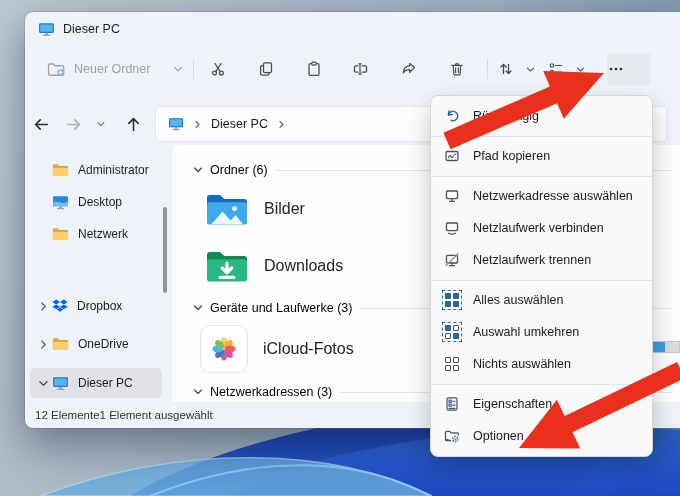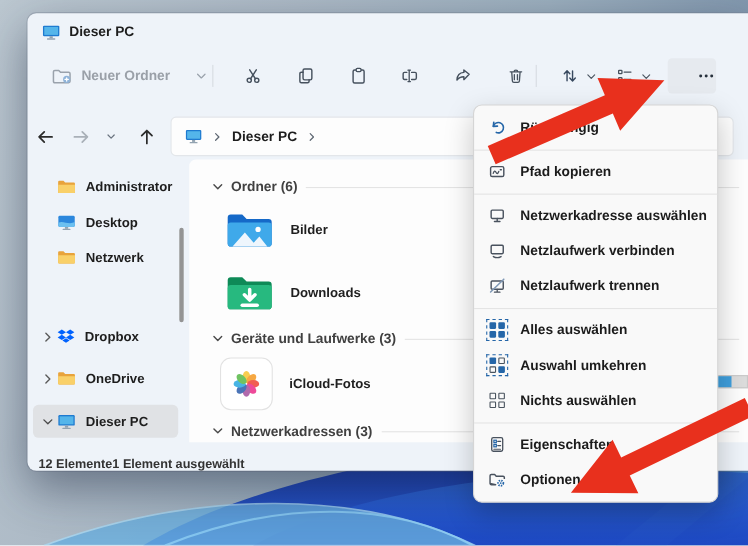--- a/index.html
+++ b/index.html
@@ -1,30 +1,30 @@
 <!DOCTYPE html>
 <html><head>
 <meta charset="utf-8">
 <style>
   html,body{margin:0;padding:0;}
   body{width:680px;height:496px;overflow:hidden;font-family:"Liberation Sans",sans-serif;
        -webkit-font-smoothing:antialiased;}
   .screen{position:relative;width:680px;height:496px;overflow:hidden;
-          background:linear-gradient(115deg,#bcc8d1 0%,#adbac6 30%,#9cafbe 55%,#7f95ac 78%,#5f7ba6 100%);font-weight:bold;}
+          background:linear-gradient(115deg,#bcc8d1 0%,#adbac6 30%,#9cafbe 55%,#7f95ac 78%,#5f7ba6 100%);}
   .wallpaper{position:absolute;left:0;top:0;z-index:0;}
 
   
   .window{position:absolute;left:25px;top:12px;width:655px;height:416px;z-index:2;
           background:#eef3f9;border-radius:8px 0 0 8px;overflow:hidden;
           box-shadow:0 16px 42px rgba(20,30,55,.45), 0 0 0 1px rgba(120,130,145,.35);}
 
   .titlebar{position:absolute;left:0;top:0;right:0;height:34px;display:flex;align-items:center;padding-left:13px;gap:8px;}
   .title-text{font-size:12.5px;color:#1d1d1d;}
 
-  .tbtn{position:absolute;height:32px;top:41px;display:flex;align-items:center;justify-content:flex-end;border-radius:4px;}
+  .tbtn{position:absolute;height:32px;top:41px;display:flex;align-items:center;justify-content:flex-start;border-radius:4px;}
   .tbtn.sq{width:28px;}
   .newfolder{left:18px;gap:8px;padding:0 4px;}
   .nf-label{font-size:12.5px;color:#9aa0a8;}
   .tdiv{position:absolute;top:47px;width:1px;height:20px;background:#d6dbe1;}
   .more-btn{left:582px;width:44px;background:#e6eaef;}
 
   .navbtn{position:absolute;top:100px;height:24px;width:24px;display:flex;align-items:center;justify-content:center;}
   .addrbox{position:absolute;left:130px;top:94px;width:512px;height:36px;background:#fdfdfd;
            border:1px solid #e3e6ea;border-radius:5px;display:flex;align-items:center;gap:9px;padding-left:12px;box-sizing:border-box;}
   .addr-text{font-size:12.5px;color:#1d1d1d;}
@@ -32,30 +32,30 @@
   .mainpanel{position:absolute;left:147px;top:133px;right:0;bottom:26px;background:#fdfdfd;border-radius:6px 0 0 0;}
 
   .side-item{position:absolute;left:5px;width:132px;height:30px;display:flex;align-items:center;border-radius:5px;}
   .side-item.selected{background:#e0e2e5;}
   .expander{width:18px;margin-left:4px;display:flex;justify-content:center;align-items:center;}
   .side-label{font-size:12px;color:#1d1d1d;margin-left:9px;white-space:nowrap;}
   .side-ico{display:flex;}
   .scrollbar{position:absolute;left:138px;top:195px;width:4px;height:86px;background:#949494;border-radius:2px;}
 
   .group{position:absolute;left:168px;right:8px;display:flex;align-items:center;height:22px;}
-  .group-label{font-size:12.5px;color:#404040;margin-left:7px;white-space:nowrap;}
+  .group-label{font-size:12.5px;color:#000000;margin-left:7px;white-space:nowrap;}
   .group .rule{flex:1;height:1px;background:#e4e4e4;margin-left:8px;}
   .tile{position:absolute;left:180px;display:flex;align-items:center;gap:15px;}
-  .tile-label{font-size:12px;color:#1f1f1f;}
+  .tile-label{font-size:16px;color:#1f1f1f;}
   .icloud-frame{width:46px;height:46px;background:#fff;border:1px solid #e2e2e2;border-radius:10px;
                 display:flex;align-items:center;justify-content:center;}
   .cap{position:absolute;left:575px;top:329px;width:80px;height:12px;background:#dcdcdc;border:1px solid #c9c9c9;box-sizing:border-box;}
   .cap-fill{height:100%;width:64px;background:#3f9fdd;}
 
-  .statusbar{position:absolute;left:0;right:0;bottom:0;height:26px;display:flex;align-items:flex-end;}
+  .statusbar{position:absolute;left:0;right:0;bottom:0;height:26px;display:flex;align-items:center;}
   .status-text{font-size:11.5px;color:#333;}
   .st-left{margin-left:10px;}
   .st-right{}
 
   
   .menu{position:absolute;left:430px;top:95px;width:223px;z-index:20;background:#f9f9f9;
         border:1px solid #d5d5d5;border-radius:8px;box-shadow:0 10px 26px rgba(0,0,0,.22);
         padding:4px 0;box-sizing:border-box;}
   .mi{height:32px;display:flex;align-items:center;gap:13px;padding:0 13px;}
   .mi-label{font-size:12.5px;color:#1b1b1b;white-space:nowrap;}

